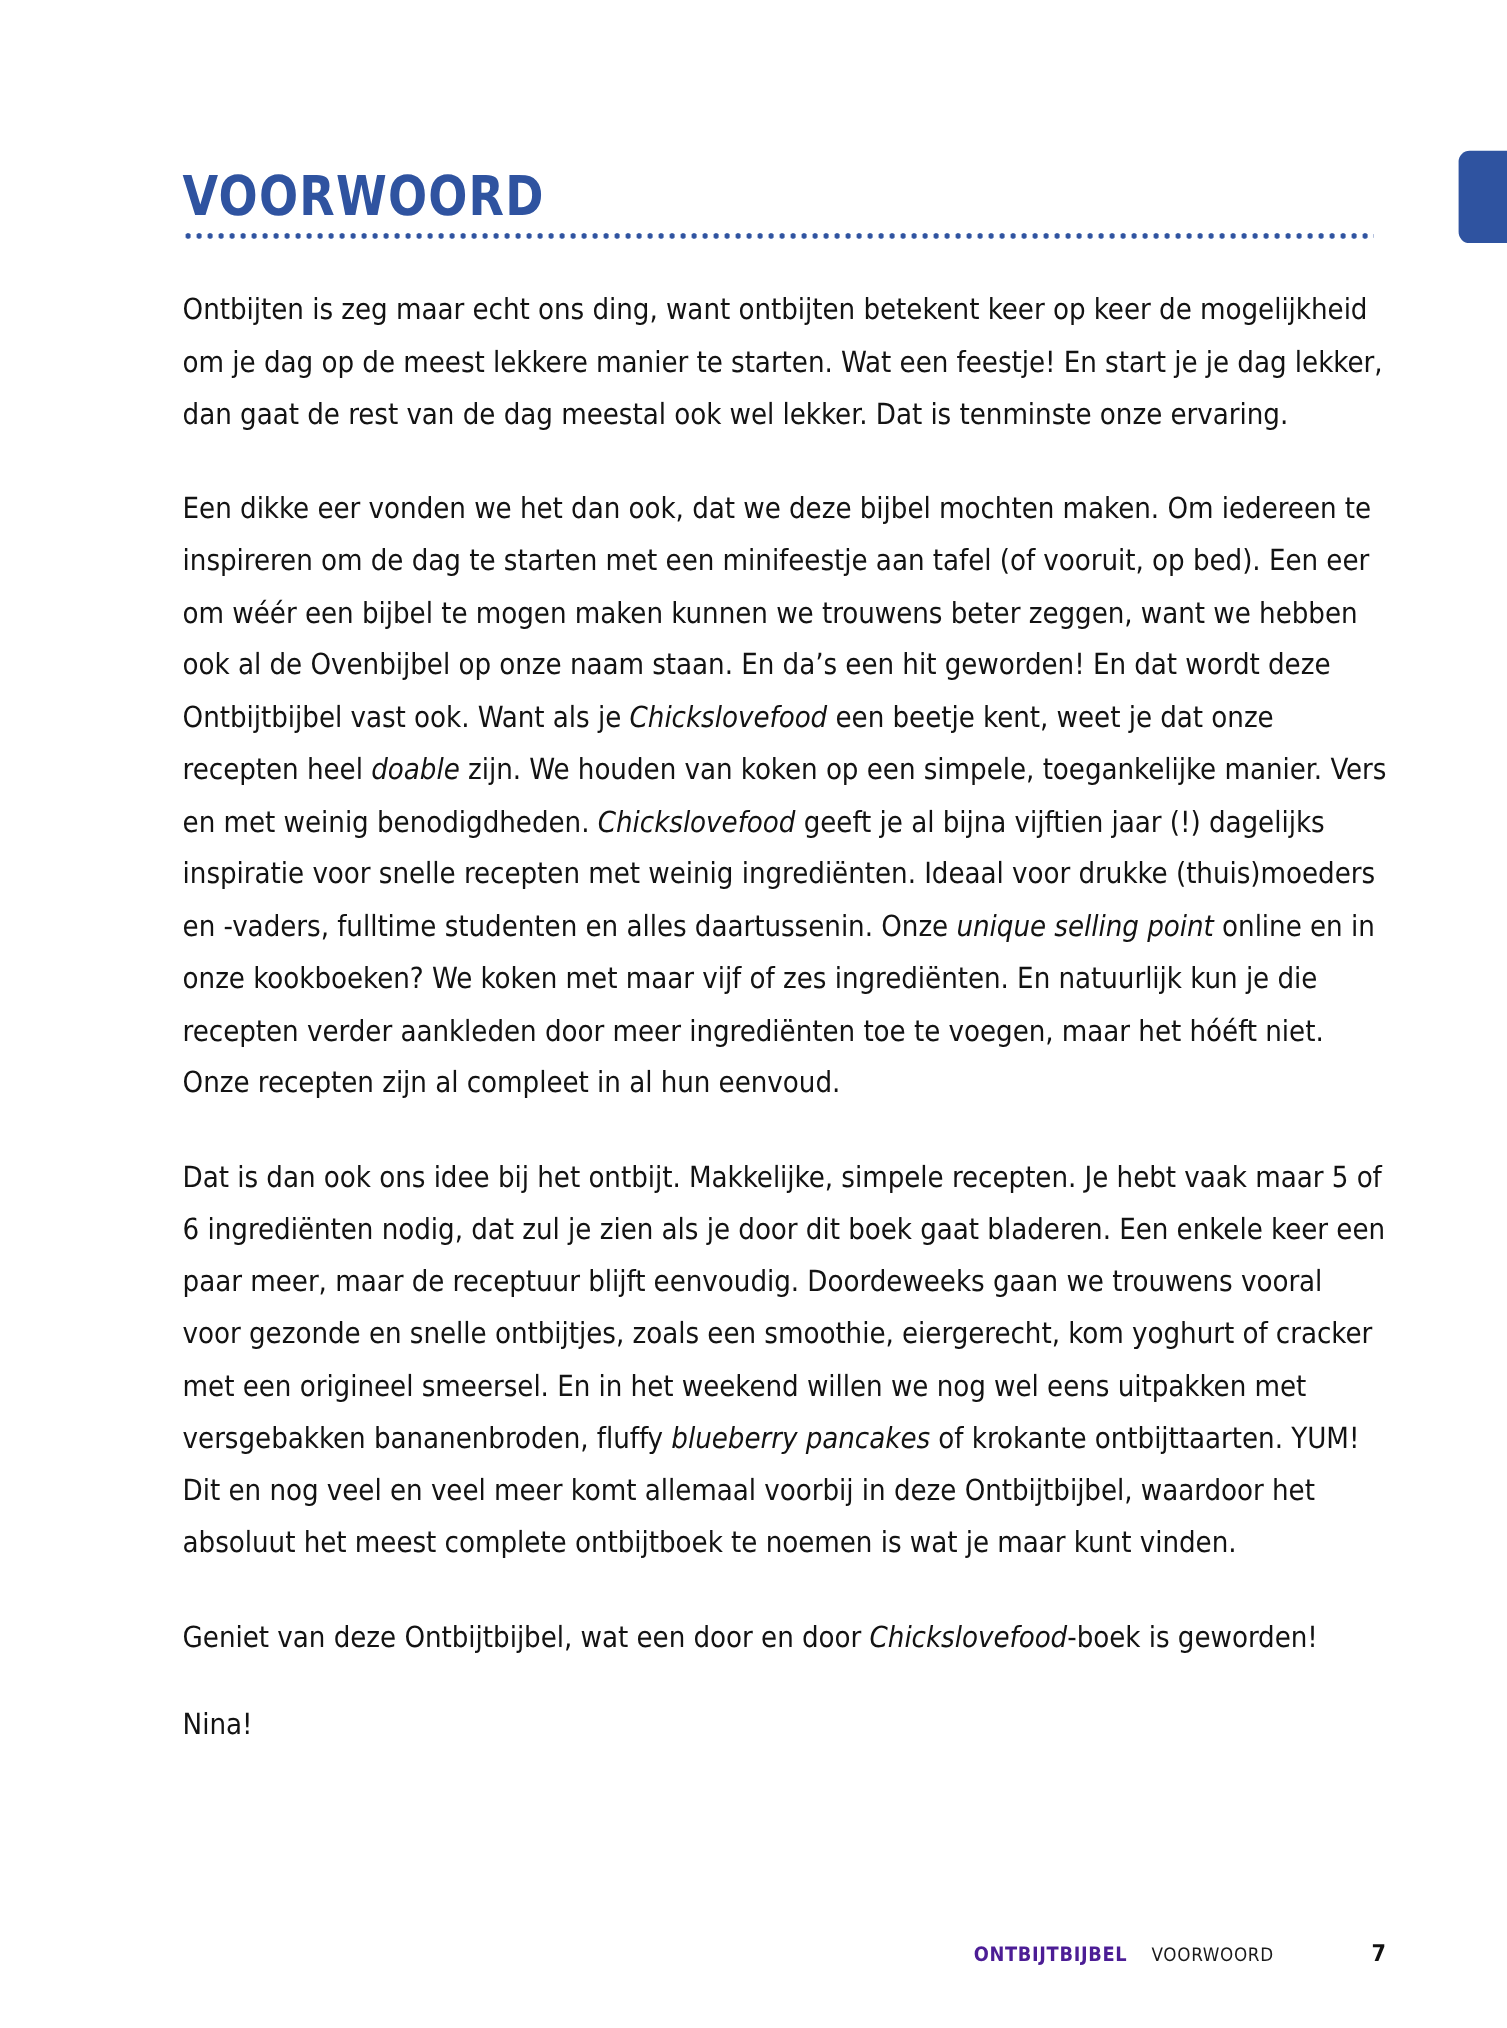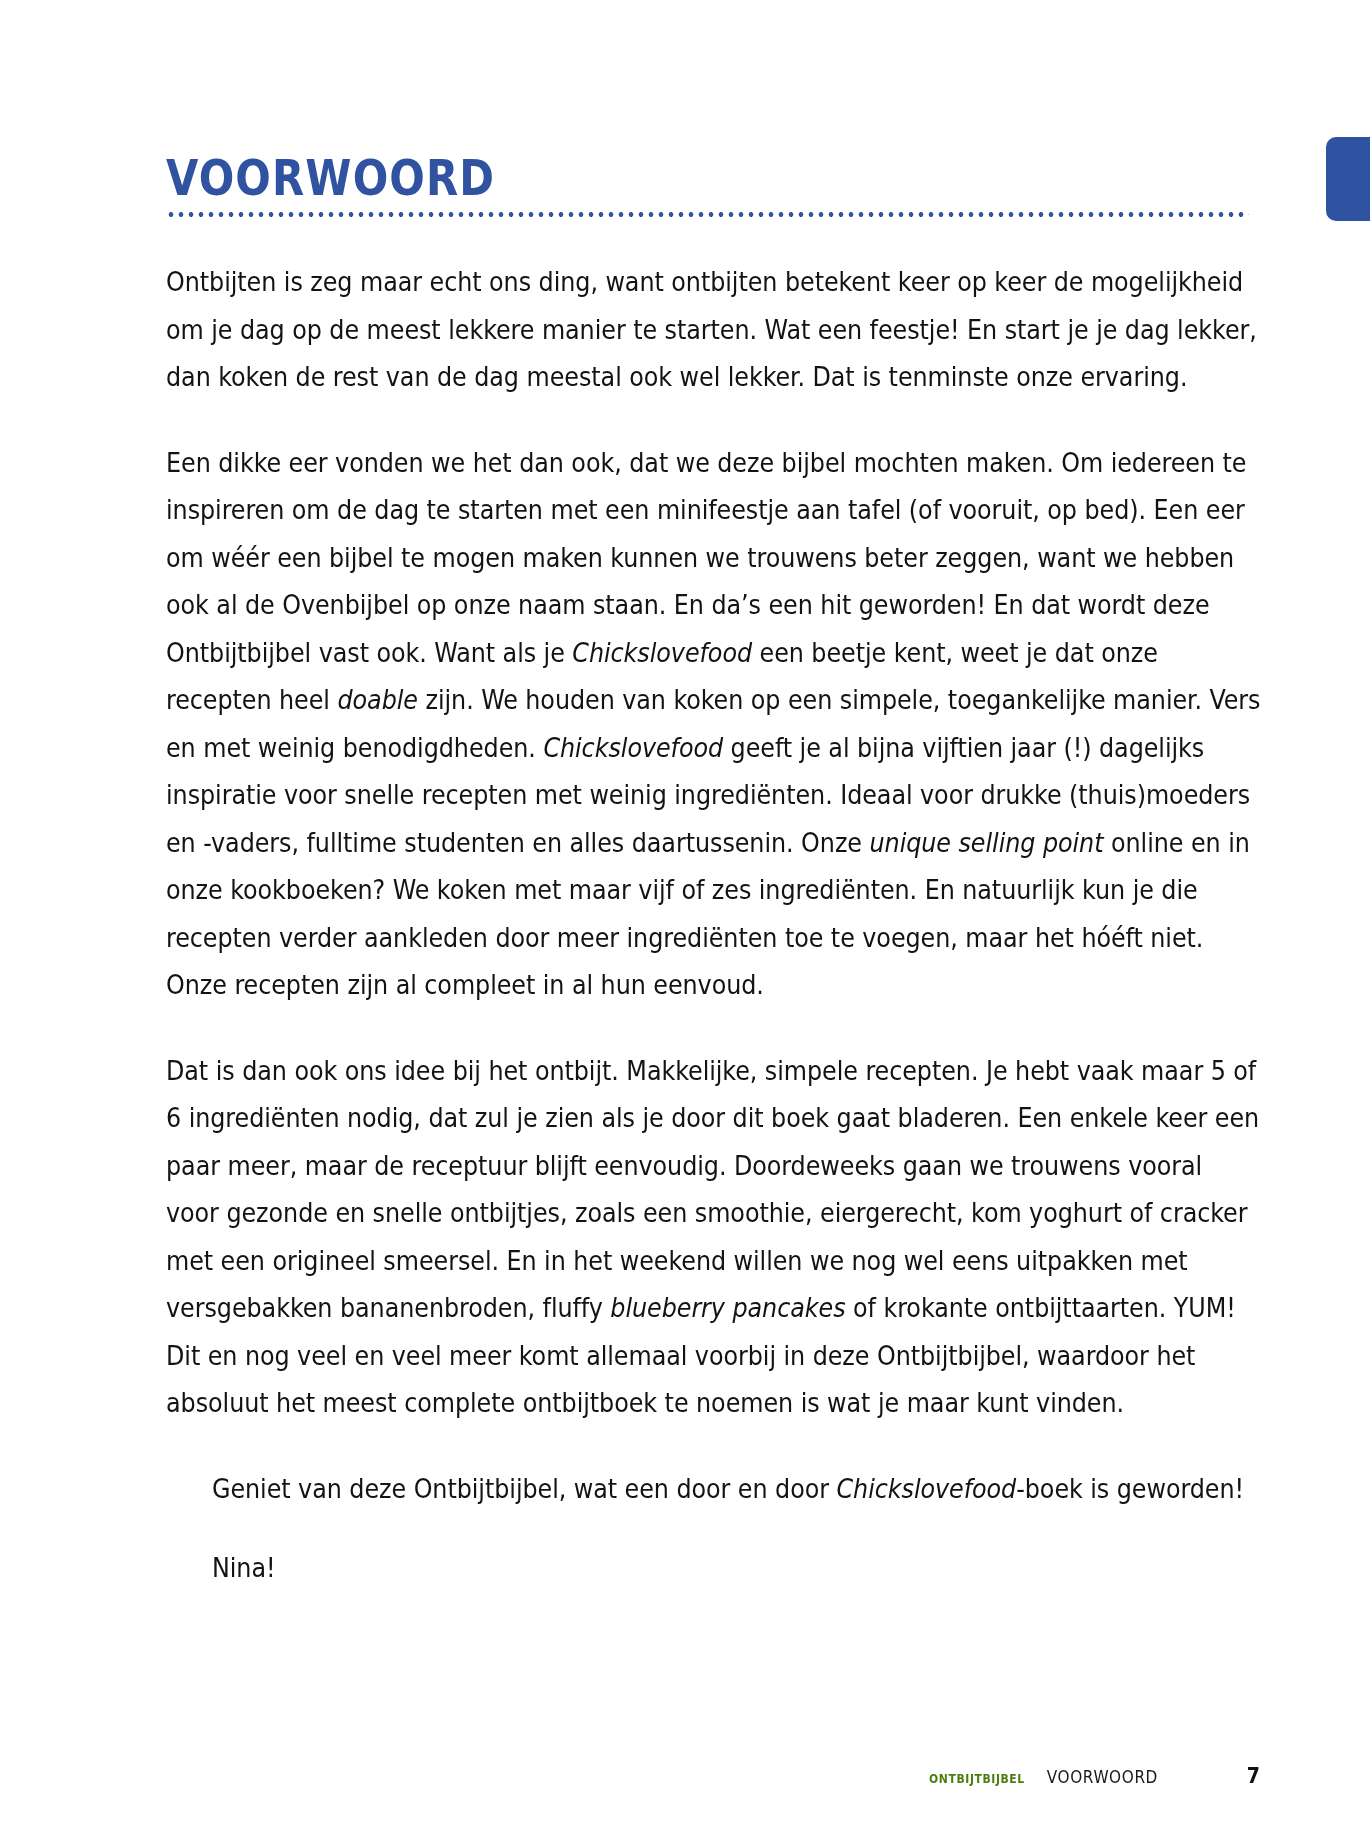--- a/index.html
+++ b/index.html
@@ -72,21 +72,21 @@
   .para {
     font-family: "DejaVu Sans Condensed", "Liberation Sans Narrow", "Liberation Sans", sans-serif;
     font-size: 26.5px;
     line-height: 47.5px;
     color: #131313;
     margin: 0 0 38px 0;
     letter-spacing: -0.05px;
     text-align: left;
   }
   .para:last-child { margin-bottom: 0; }
-  .para.tight { margin-bottom: 32px; margin-left: 46px; }
+  .para.tight { margin-bottom: 32px; }
 
   .para em {
     font-style: italic;
   }
 
   .sig {
     font-style: italic;
   }
 
   
@@ -97,23 +97,23 @@
     top: 1764px;
     height: 26px;
     display: flex;
     align-items: baseline;
     justify-content: flex-end;
     gap: 0;
   }
   .footer-brand {
     font-family: "DejaVu Sans Condensed", "Liberation Sans Narrow", "Liberation Sans", sans-serif;
     font-weight: 700;
-    font-size: 12px;
+    font-size: 18px;
     letter-spacing: 0.6px;
-    color: #4d7c0f;
+    color: #4c1d95;
   }
   .footer-section {
     font-family: "DejaVu Sans Condensed", "Liberation Sans Narrow", "Liberation Sans", sans-serif;
     font-weight: 400;
     font-size: 17px;
     letter-spacing: 0.6px;
     color: #1a1a1a;
     margin-left: 22px;
   }
   .footer-pageno {
@@ -131,21 +131,21 @@
 
 <div class="page">
 
   <div class="edge-tab"></div>
 
   <h1 class="heading">VOORWOORD</h1>
 
   <div class="rule"></div>
 
   <div class="body-col">
-    <p class="para">Ontbijten is zeg maar echt ons ding, want ontbijten betekent keer op keer de mogelijkheid om je dag op de meest lekkere manier te starten. Wat een feestje! En start je je dag lekker, dan koken de rest van de dag meestal ook wel lekker. Dat is tenminste onze ervaring.</p>
+    <p class="para">Ontbijten is zeg maar echt ons ding, want ontbijten betekent keer op keer de mogelijkheid om je dag op de meest lekkere manier te starten. Wat een feestje! En start je je dag lekker, dan gaat de rest van de dag meestal ook wel lekker. Dat is tenminste onze ervaring.</p>
     <p class="para">Een dikke eer vonden we het dan ook, dat we deze bijbel mochten maken. Om iedereen te inspireren om de dag te starten met een minifeestje aan tafel (of vooruit, op bed). Een eer om wéér een bijbel te mogen maken kunnen we trouwens beter zeggen, want we hebben ook al de Ovenbijbel op onze naam staan. En da’s een hit geworden! En dat wordt deze Ontbijtbijbel vast ook. Want als je <em>Chickslovefood</em> een beetje kent, weet je dat onze recepten heel <em>doable</em> zijn. We houden van koken op een simpele, toegankelijke manier. Vers en met weinig benodigdheden. <em>Chickslovefood</em> geeft je al bijna vijftien jaar (!) dagelijks inspiratie voor snelle recepten met weinig ingrediënten. Ideaal voor drukke (thuis)moeders en -vaders, fulltime studenten en alles daartussenin. Onze <em>unique selling point</em> online en in onze kookboeken? We koken met maar vijf of zes ingrediënten. En natuurlijk kun je die recepten verder aankleden door meer ingrediënten toe te voegen, maar het hóéft niet. Onze recepten zijn al compleet in al hun eenvoud.</p>
     <p class="para">Dat is dan ook ons idee bij het ontbijt. Makkelijke, simpele recepten. Je hebt vaak maar 5 of 6 ingrediënten nodig, dat zul je zien als je door dit boek gaat bladeren. Een enkele keer een paar meer, maar de receptuur blijft eenvoudig. Doordeweeks gaan we trouwens vooral voor gezonde en snelle ontbijtjes, zoals een smoothie, eiergerecht, kom yoghurt of cracker met een origineel smeersel. En in het weekend willen we nog wel eens uitpakken met versgebakken bananenbroden, fluffy <em>blueberry pancakes</em> of krokante ontbijttaarten. YUM! Dit en nog veel en veel meer komt allemaal voorbij in deze Ontbijtbijbel, waardoor het absoluut het meest complete ontbijtboek te noemen is wat je maar kunt vinden.</p>
     <p class="para tight">Geniet van deze Ontbijtbijbel, wat een door en door <em>Chickslovefood</em>-boek is geworden!</p>
     <p class="para tight">Nina!</p>
   </div>
 
   <div class="footer">
     <span class="footer-brand">ONTBIJTBIJBEL</span>
     <span class="footer-section">VOORWOORD</span>
     <span class="footer-pageno">7</span>

